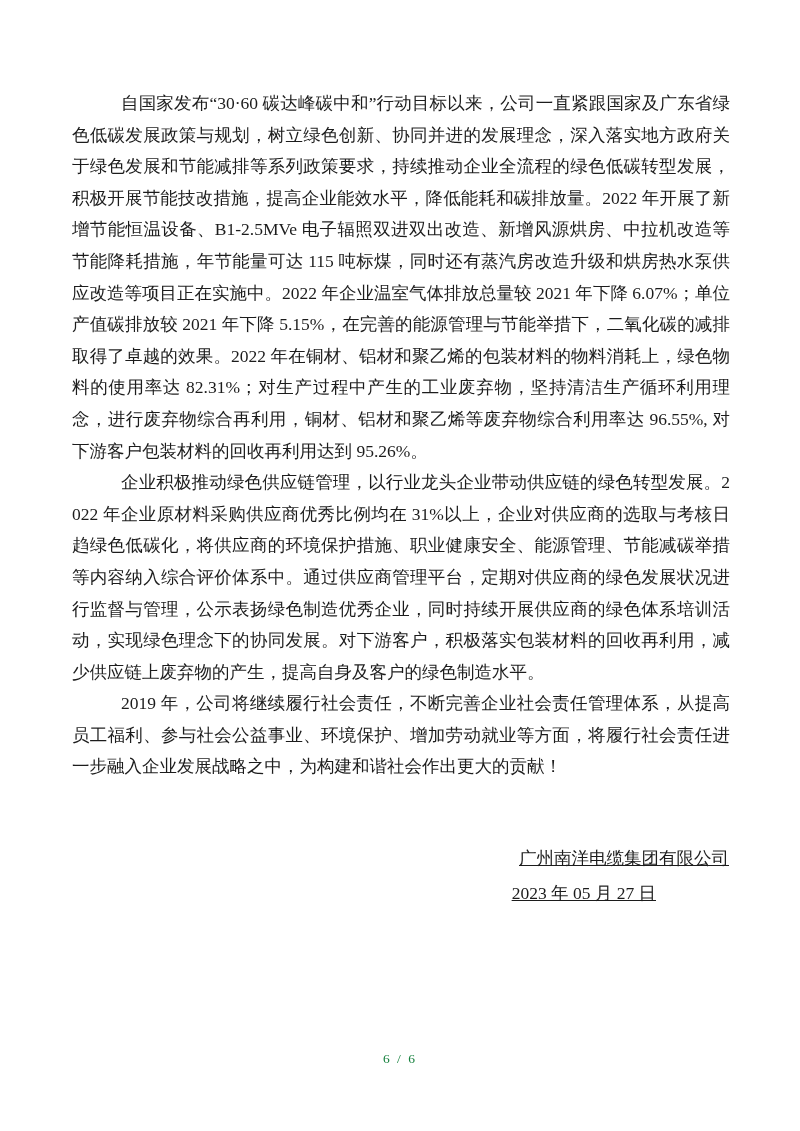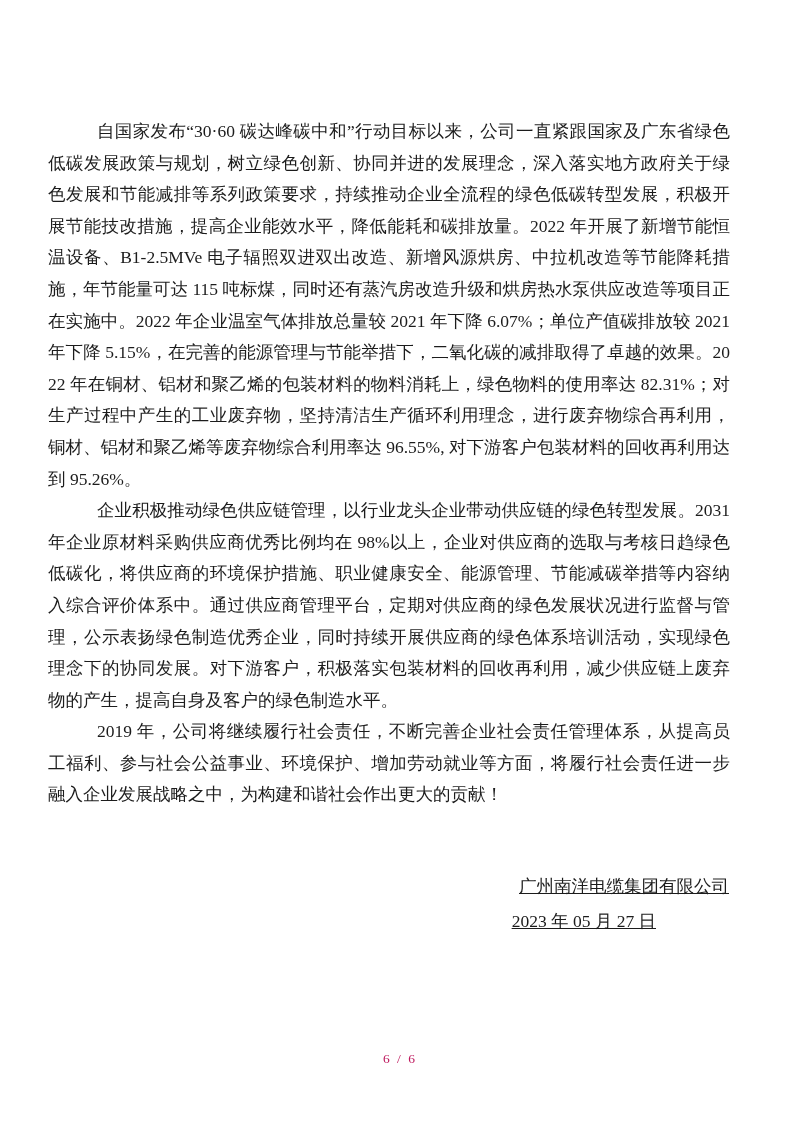--- a/index.html
+++ b/index.html
@@ -12,24 +12,23 @@
     width: 800px;
     height: 1131px;
     margin: 0 auto;
     background: #ffffff;
     color: #1c1c1c;
     font-family: "Liberation Serif", "DejaVu Serif", serif;
     overflow: hidden;
   }
   .content {
     position: absolute;
-    left: 48px;
+    left: 72px;
     right: 70px;
     top: 88px;
-    margin-top: 28px;
   }
   .para {
     margin: 0;
     padding: 0;
     font-size: 17.5px;
     line-height: 31.6px;
     text-align: justify;
     text-justify: inter-ideograph;
     text-indent: 49px;
     word-break: break-all;
@@ -49,30 +48,30 @@
     padding-right: 74px;
   }
   .footer {
     position: absolute;
     top: 1051px;
     left: 0;
     width: 100%;
     text-align: center;
     font-size: 13.5px;
     letter-spacing: 2px;
-    color: #be185d;
+    color: #15803d;
   }
 </style>
 </head>
 <body>
 
 <div class="page">
   <div class="content">
     <p class="para">自国家发布“30·60 碳达峰碳中和”行动目标以来，公司一直紧跟国家及广东省绿色低碳发展政策与规划，树立绿色创新、协同并进的发展理念，深入落实地方政府关于绿色发展和节能减排等系列政策要求，持续推动企业全流程的绿色低碳转型发展，积极开展节能技改措施，提高企业能效水平，降低能耗和碳排放量。2022 年开展了新增节能恒温设备、B1-2.5MVe 电子辐照双进双出改造、新增风源烘房、中拉机改造等节能降耗措施，年节能量可达 115 吨标煤，同时还有蒸汽房改造升级和烘房热水泵供应改造等项目正在实施中。2022 年企业温室气体排放总量较 2021 年下降 6.07%；单位产值碳排放较 2021 年下降 5.15%，在完善的能源管理与节能举措下，二氧化碳的减排取得了卓越的效果。2022 年在铜材、铝材和聚乙烯的包装材料的物料消耗上，绿色物料的使用率达 82.31%；对生产过程中产生的工业废弃物，坚持清洁生产循环利用理念，进行废弃物综合再利用，铜材、铝材和聚乙烯等废弃物综合利用率达 96.55%, 对下游客户包装材料的回收再利用达到 95.26%。</p>
-    <p class="para">企业积极推动绿色供应链管理，以行业龙头企业带动供应链的绿色转型发展。2031 年企业原材料采购供应商优秀比例均在 98%以上，企业对供应商的选取与考核日趋绿色低碳化，将供应商的环境保护措施、职业健康安全、能源管理、节能减碳举措等内容纳入综合评价体系中。通过供应商管理平台，定期对供应商的绿色发展状况进行监督与管理，公示表扬绿色制造优秀企业，同时持续开展供应商的绿色体系培训活动，实现绿色理念下的协同发展。对下游客户，积极落实包装材料的回收再利用，减少供应链上废弃物的产生，提高自身及客户的绿色制造水平。</p>
+    <p class="para">企业积极推动绿色供应链管理，以行业龙头企业带动供应链的绿色转型发展。2022 年企业原材料采购供应商优秀比例均在 31%以上，企业对供应商的选取与考核日趋绿色低碳化，将供应商的环境保护措施、职业健康安全、能源管理、节能减碳举措等内容纳入综合评价体系中。通过供应商管理平台，定期对供应商的绿色发展状况进行监督与管理，公示表扬绿色制造优秀企业，同时持续开展供应商的绿色体系培训活动，实现绿色理念下的协同发展。对下游客户，积极落实包装材料的回收再利用，减少供应链上废弃物的产生，提高自身及客户的绿色制造水平。</p>
     <p class="para">2019 年，公司将继续履行社会责任，不断完善企业社会责任管理体系，从提高员工福利、参与社会公益事业、环境保护、增加劳动就业等方面，将履行社会责任进一步融入企业发展战略之中，为构建和谐社会作出更大的贡献！</p>
 
     <div class="signature">
       <div class="sig-line-company">广州南洋电缆集团有限公司</div>
       <div class="sig-line-date">2023 年 05 月 27 日</div>
     </div>
   </div>
 
   <div class="footer">6 / 6</div>
 </div>

